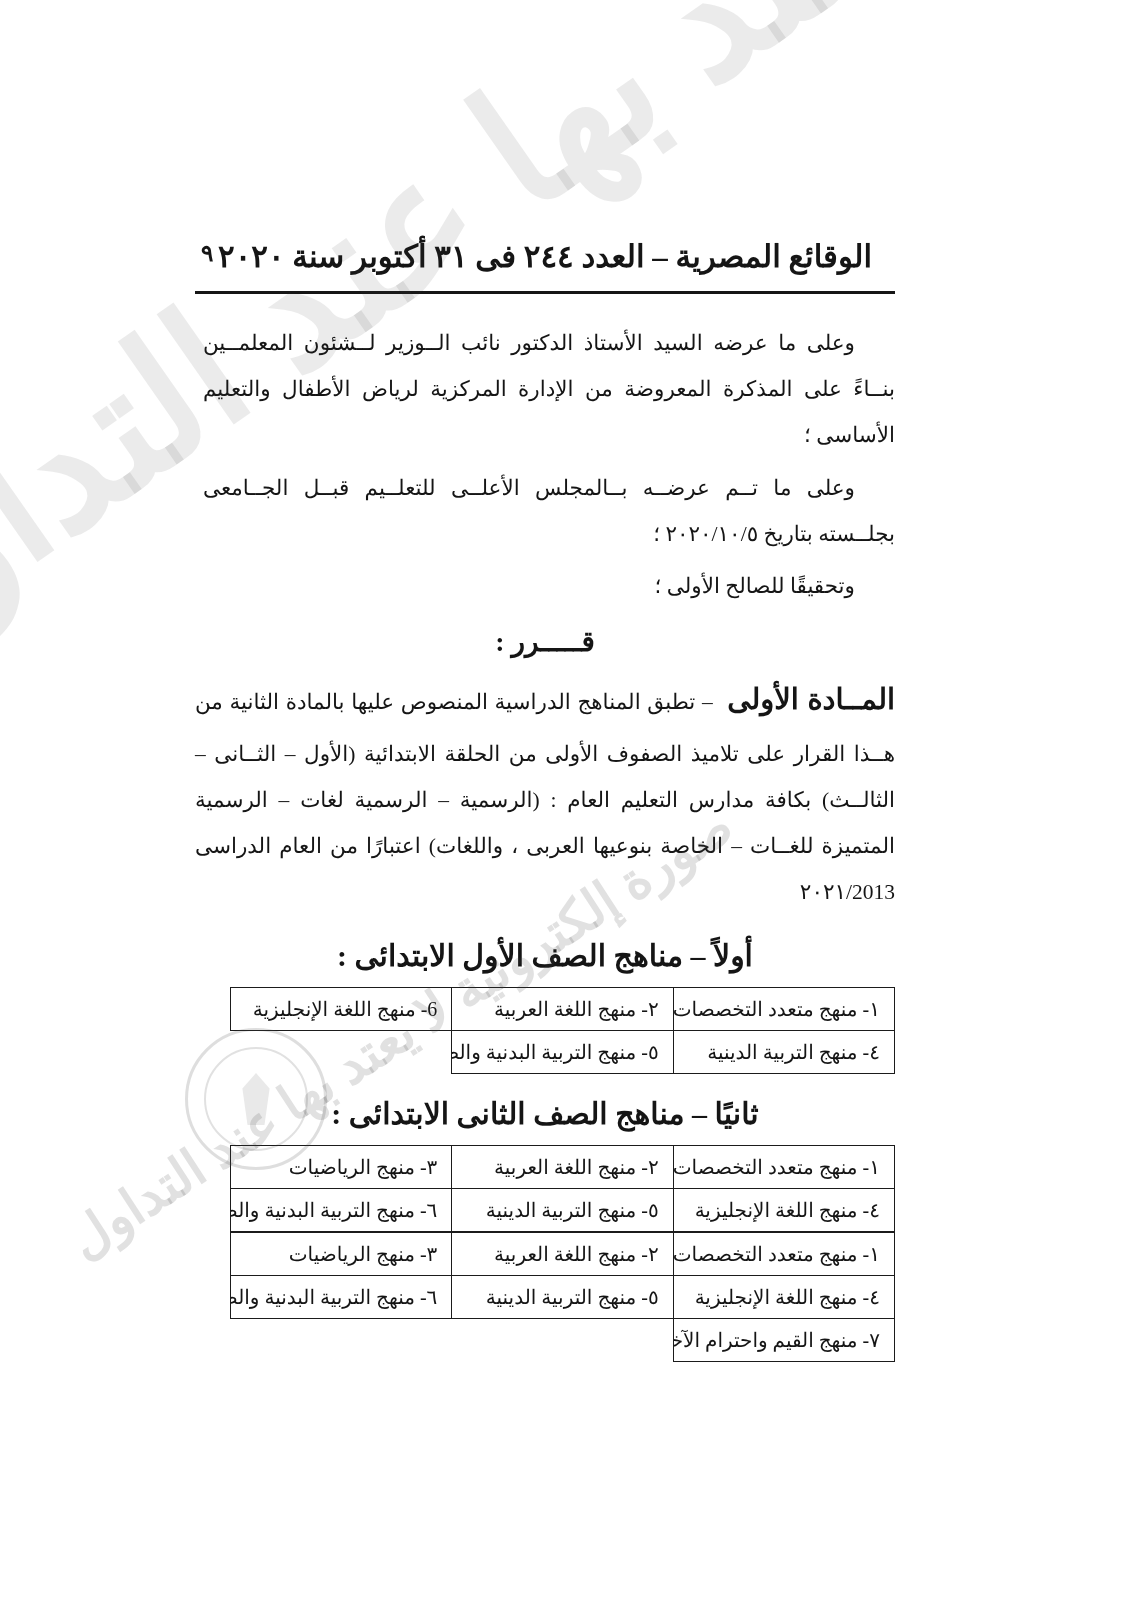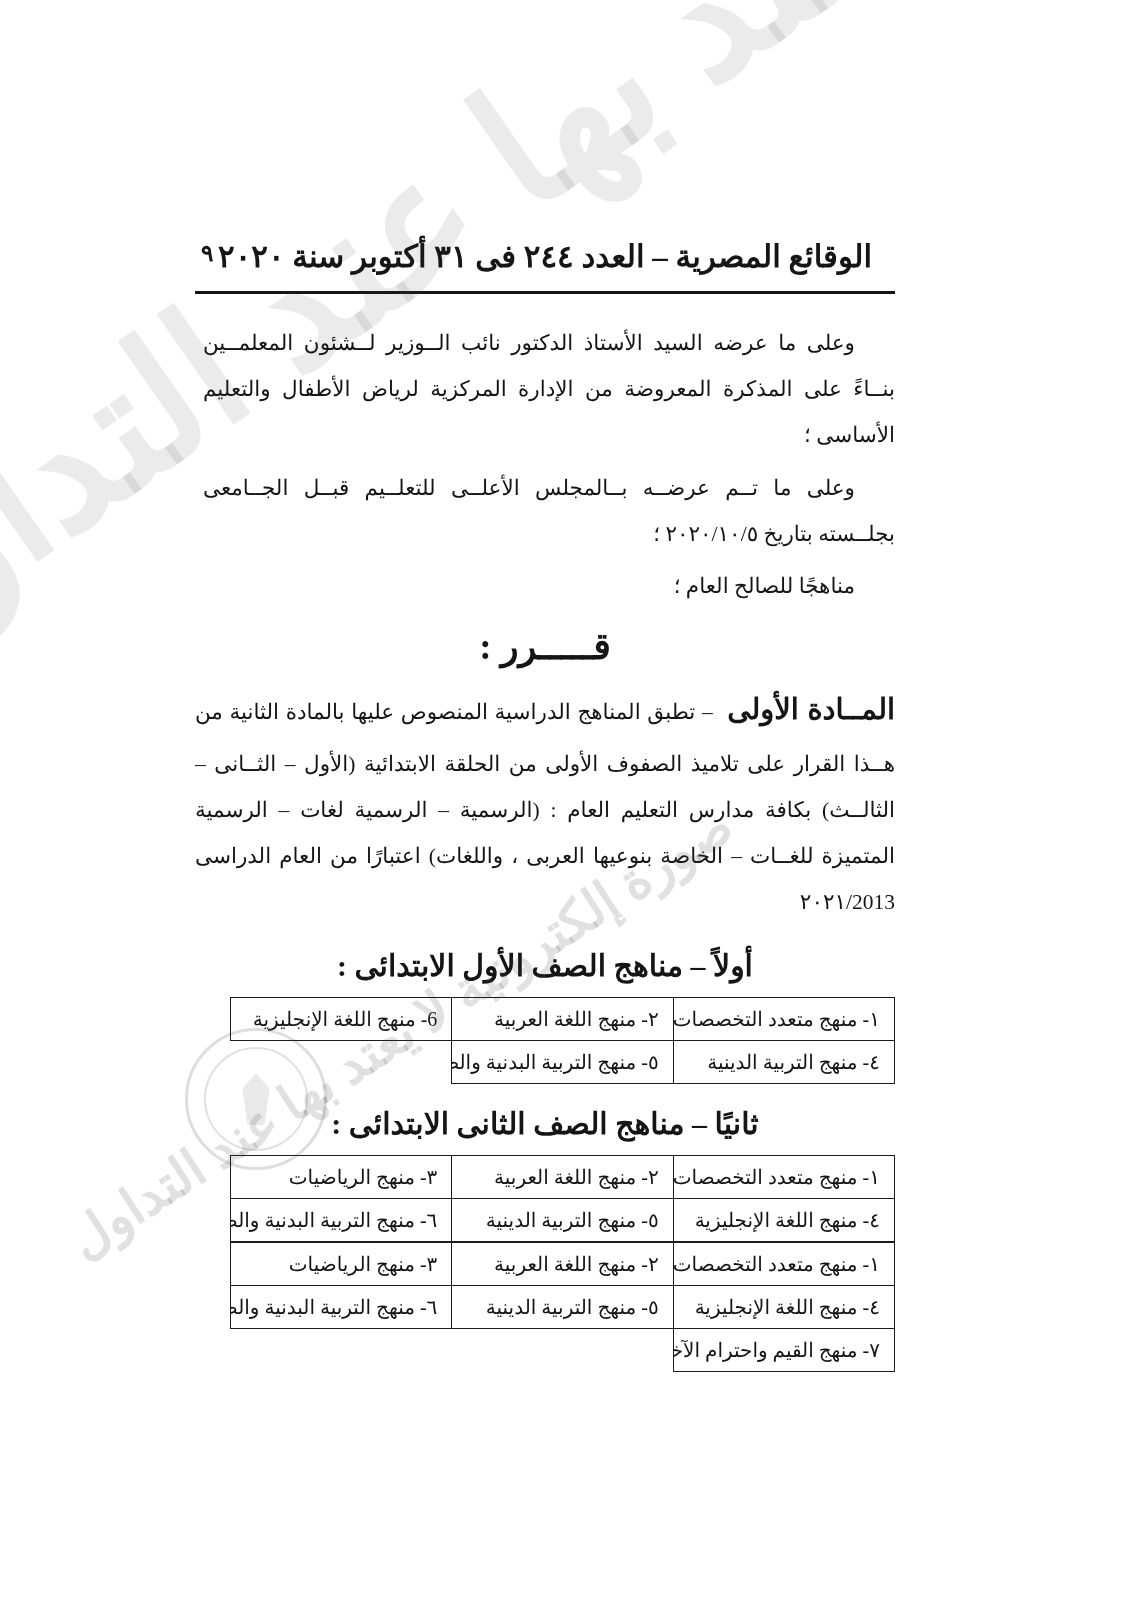--- a/index.html
+++ b/index.html
@@ -51,21 +51,21 @@
   
   .para {
     font-size: 21.5px;
     line-height: 2.15;
     text-align: justify;
     margin: 0 0 6px 8px;
   }
   .indent { text-indent: 40px; }
   .decree-line {
     text-align: center;
-    font-size: 37px;
+    font-size: 28px;
     font-weight: bold;
     margin: 16px 0 10px 0;
   }
   .article { margin: 0 0 8px 0; }
   .article-title {
     font-weight: bold;
     font-size: 29px;
     margin-left: 8px;
     white-space: nowrap;
   }
@@ -166,21 +166,21 @@
   <div class="content">
 
     <div class="page-header">
       <span class="page-number">٩</span>
       <span class="header-title">الوقائع المصرية – العدد ٢٤٤ فى ٣١ أكتوبر سنة ٢٠٢٠</span>
     </div>
     <hr class="header-rule">
 
     <p class="para indent">وعلى ما عرضه السيد الأستاذ الدكتور نائب الــوزير لــشئون المعلمــين بنــاءً على المذكرة المعروضة من الإدارة المركزية لرياض الأطفال والتعليم الأساسى ؛</p>
     <p class="para indent">وعلى ما تــم عرضــه بــالمجلس الأعلــى للتعلــيم قبــل الجــامعى بجلــسته بتاريخ ٢٠٢٠/١٠/٥ ؛</p>
-    <p class="para indent">مناهجًا للصالح العام ؛</p>
+    <p class="para indent">وتحقيقًا للصالح الأولى ؛</p>
 
     <div class="decree-line">قـــــرر :</div>
 
     <p class="para article">
       <span class="article-title">المــادة الأولى</span>
       <span>– تطبق المناهج الدراسية المنصوص عليها بالمادة الثانية من هــذا القرار على تلاميذ الصفوف الأولى من الحلقة الابتدائية (الأول – الثــانى – الثالــث) بكافة مدارس التعليم العام : (الرسمية – الرسمية لغات – الرسمية المتميزة للغــات – الخاصة بنوعيها العربى ، واللغات) اعتبارًا من العام الدراسى ٢٠٢١/2013</span>
     </p>
 
 
     <div class="section-heading">أولاً – مناهج الصف الأول الابتدائى :</div>

